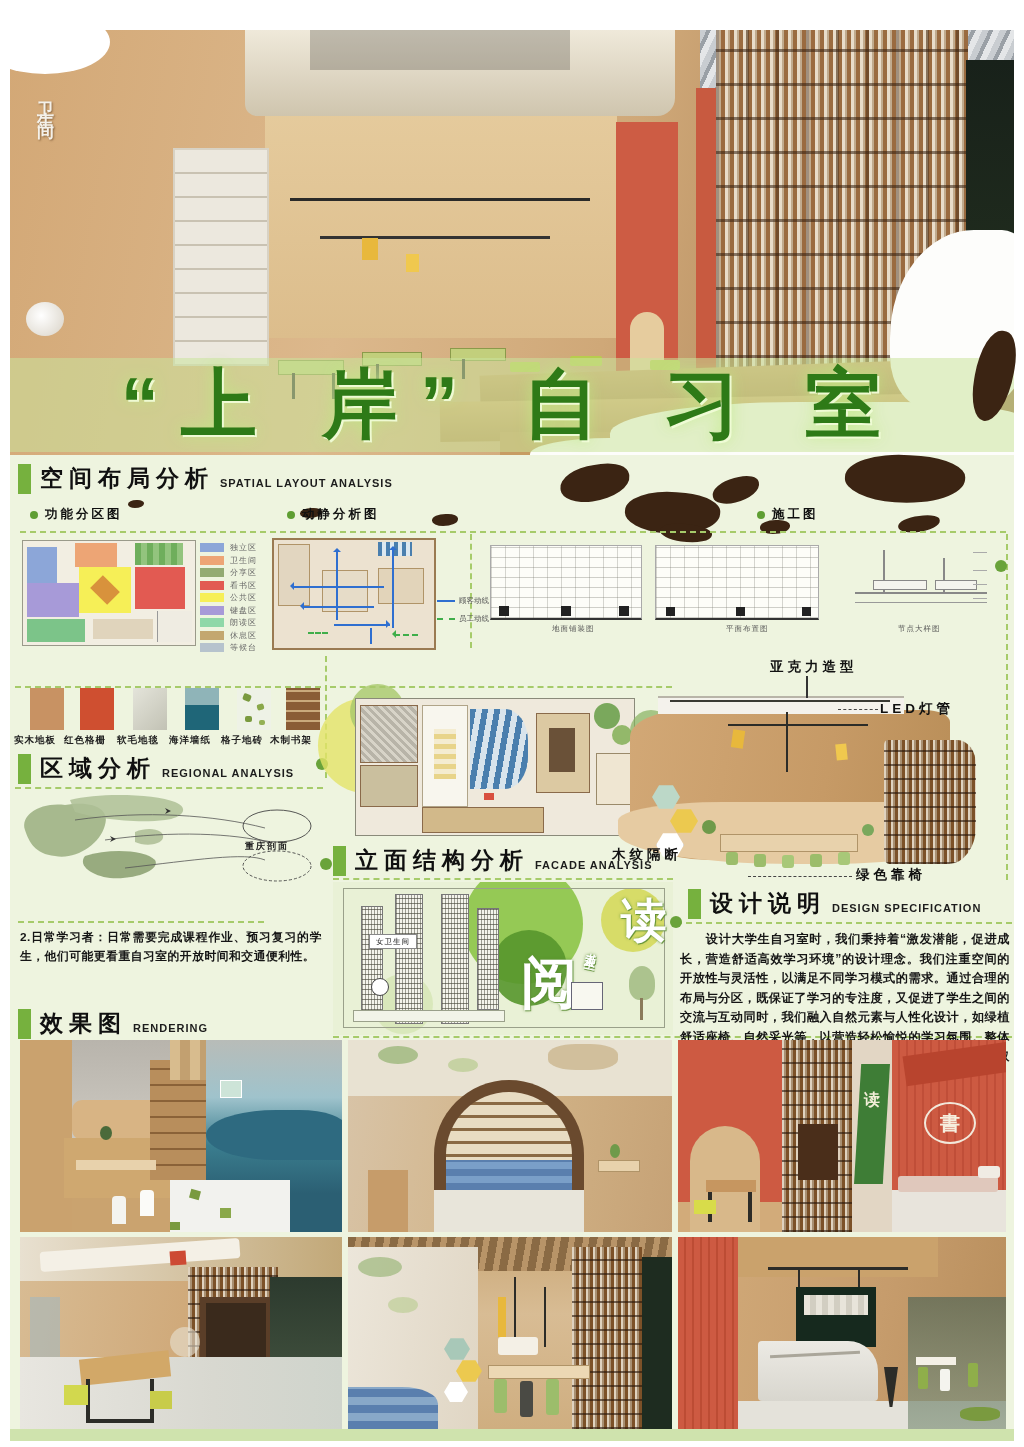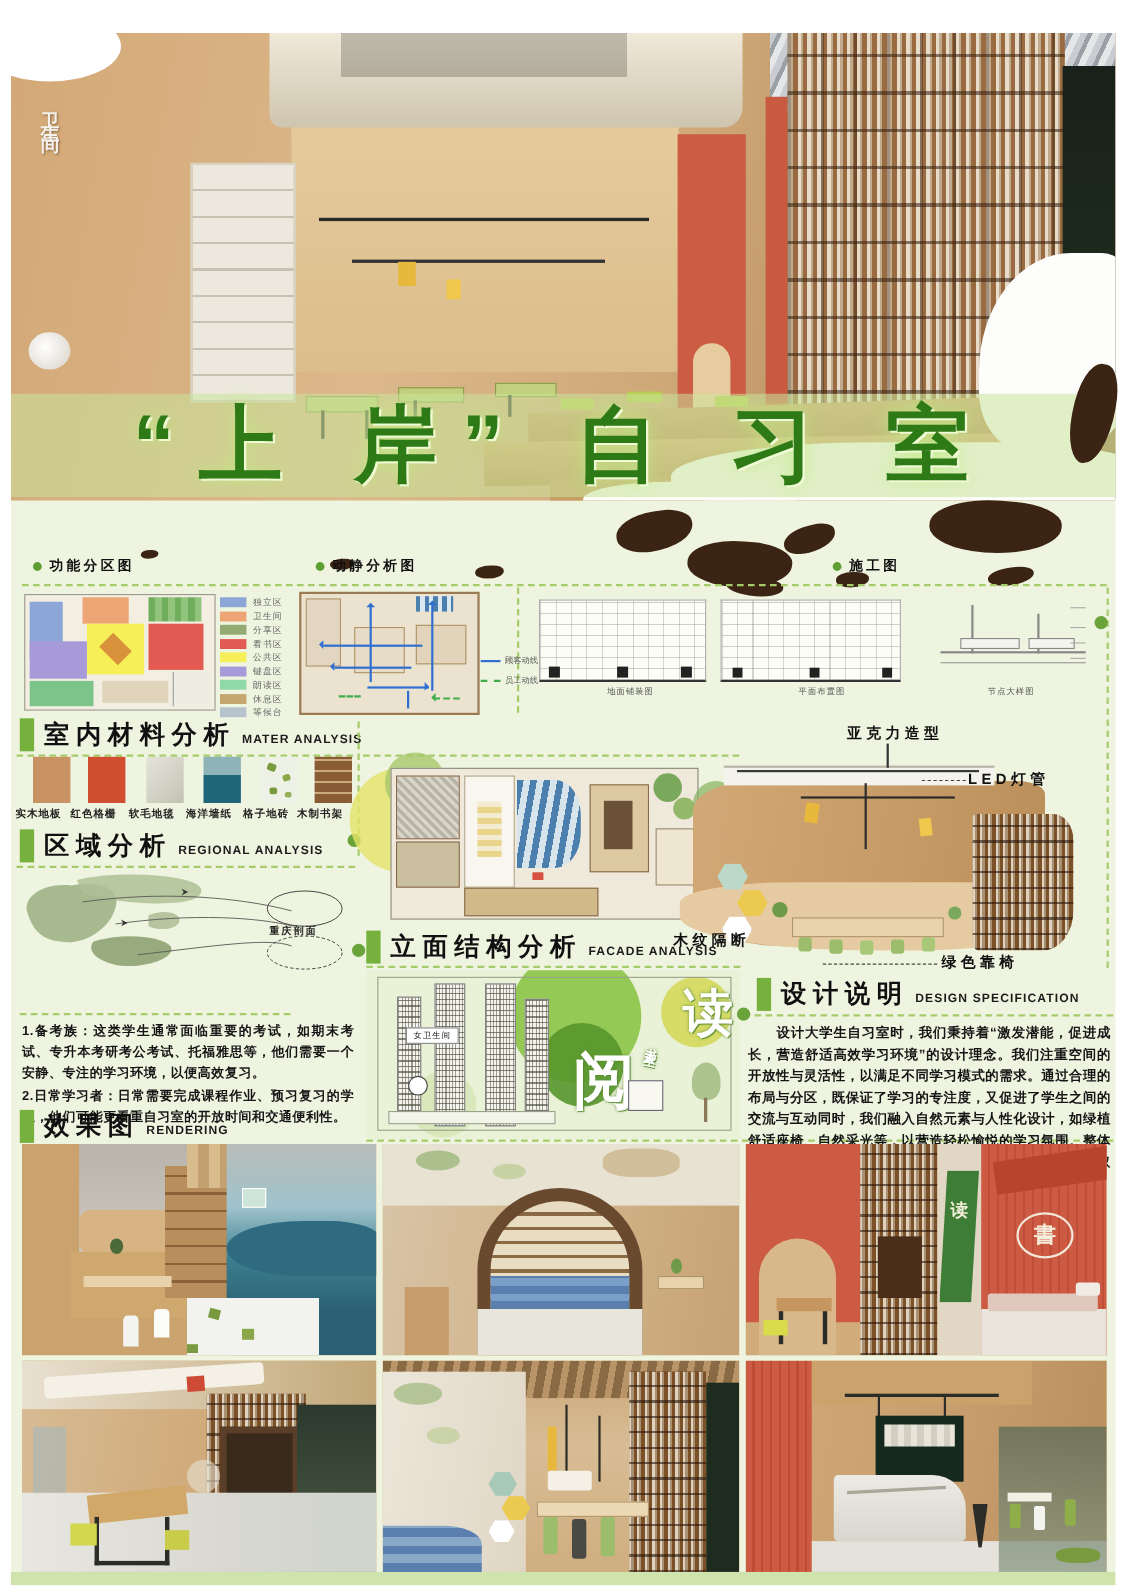--- a/index.html
+++ b/index.html
@@ -146,20 +146,25 @@
   <div class="abs splash" style="left:712px;top:478px;width:48px;height:24px;transform:rotate(-14deg);"></div>
   <div class="abs splash" style="left:845px;top:455px;width:120px;height:48px;transform:rotate(4deg);"></div>
   <div class="abs splash" style="left:975px;top:330px;width:38px;height:92px;transform:rotate(10deg);"></div>
   <div class="abs splash" style="left:760px;top:520px;width:30px;height:14px;"></div>
   <div class="abs splash" style="left:300px;top:508px;width:22px;height:10px;"></div>
   <div class="abs splash" style="left:128px;top:500px;width:16px;height:8px;"></div>
   <div class="abs splash" style="left:432px;top:514px;width:26px;height:12px;"></div>
   <div class="abs splash" style="left:898px;top:516px;width:42px;height:16px;transform:rotate(-6deg);"></div>
   <div class="abs splash" style="left:660px;top:524px;width:52px;height:18px;transform:rotate(8deg);"></div>
 
+  <div class="abs sec" style="left:18px;top:463px;">
+    <span class="sbar"></span>
+    <span class="szh">空间布局分析</span>
+    <span class="sen">SPATIAL LAYOUT ANALYSIS</span>
+  </div>
 
   <div class="abs blt" style="left:30px;top:506px;">
     <span class="bdot"></span>
     <span class="blabel">功能分区图</span>
   </div>
   <div class="abs blt" style="left:287px;top:506px;">
     <span class="bdot"></span>
     <span class="blabel">动静分析图</span>
   </div>
   <div class="abs blt" style="left:757px;top:506px;">
@@ -275,25 +280,20 @@
     <div class="abs" style="left:88px;top:8px;width:2px;height:36px;background:#888;"></div>
     <div class="abs" style="left:18px;top:30px;width:52px;height:8px;border:1px solid #888;background:#f4f4ee;"></div>
     <div class="abs" style="left:80px;top:30px;width:40px;height:8px;border:1px solid #888;background:#f4f4ee;"></div>
     <div class="abs" style="left:118px;top:2px;width:14px;height:1px;background:#aaa;"></div>
     <div class="abs" style="left:118px;top:20px;width:14px;height:1px;background:#aaa;"></div>
     <div class="abs" style="left:118px;top:34px;width:14px;height:1px;background:#aaa;"></div>
     <div class="abs" style="left:118px;top:48px;width:14px;height:1px;background:#aaa;"></div>
   </div>
   <div class="abs caption" style="left:898px;top:624px;">节点大样图</div>
 
-  <div class="abs sec" style="left:18px;top:652px;">
-    <span class="sbar"></span>
-    <span class="szh">室内材料分析</span>
-    <span class="sen">MATER ANALYSIS</span>
-  </div>
   <div class="abs dashh" style="left:15px;top:686px;width:306px;"></div>
   <div class="abs dashh" style="left:330px;top:686px;width:342px;"></div>
   <div class="abs dashv" style="left:325px;top:656px;height:122px;"></div>
 
   <div class="abs mat" style="left: 30px; top: 688px; background: rgb(200, 146, 99);"></div>
   <div class="abs mat" style="left: 80px; top: 688px; background: rgb(207, 79, 48);"></div>
   <div class="abs mat" style="left:133px;top:688px;background:linear-gradient(135deg,#e4e4da,#c2c2b4);"></div>
   <div class="abs mat" style="left:185px;top:688px;background:linear-gradient(#8fb4b8 40%,#1f6678 40%);"></div>
   <div class="abs mat" style="left:237px;top:688px;background:#eef2e6;">
     <div class="abs" style="left:6px;top:6px;width:8px;height:7px;background:#7a9a3f;border-radius:2px;transform:rotate(20deg);"></div>
@@ -330,21 +330,20 @@
       <ellipse cx="262" cy="36" rx="34" ry="16" fill="none" stroke="#444" stroke-width="0.9"></ellipse>
       <ellipse cx="262" cy="76" rx="34" ry="15" fill="none" stroke="#444" stroke-width="0.9" stroke-dasharray="3,2"></ellipse>
       <path d="M150,18 l6,3 l-6,3 l2,-3 Z" fill="#333"></path>
       <path d="M95,46 l6,3 l-6,3 l2,-3 Z" fill="#333"></path>
     </svg>
     <div class="abs" style="left:230px;top:50px;font-size:9px;font-weight:bold;color:#222;letter-spacing:2px;">重庆剖面</div>
   </div>
 
   <div class="abs dashh" style="left:18px;top:921px;width:246px;"></div>
   <div class="abs bodytxt" style="left:20px;top:928px;width:302px;">
-    <p style="margin:0 0 2px 0;">1.备考族：这类学生通常面临重要的考试，如期末考试、专升本考研考公考试、托福雅思等，他们需要一个安静、专注的学习环境，以便高效复习。</p>
     <p style="margin:0;">2.日常学习者：日常需要完成课程作业、预习复习的学生，他们可能更看重自习室的开放时间和交通便利性。</p>
   </div>
 
   <div class="abs sec" style="left:18px;top:1008px;">
     <span class="sbar"></span>
     <span class="szh">效果图</span>
     <span class="sen">RENDERING</span>
   </div>
 
   <div class="abs" style="left:330px;top:690px;width:345px;height:150px;">

